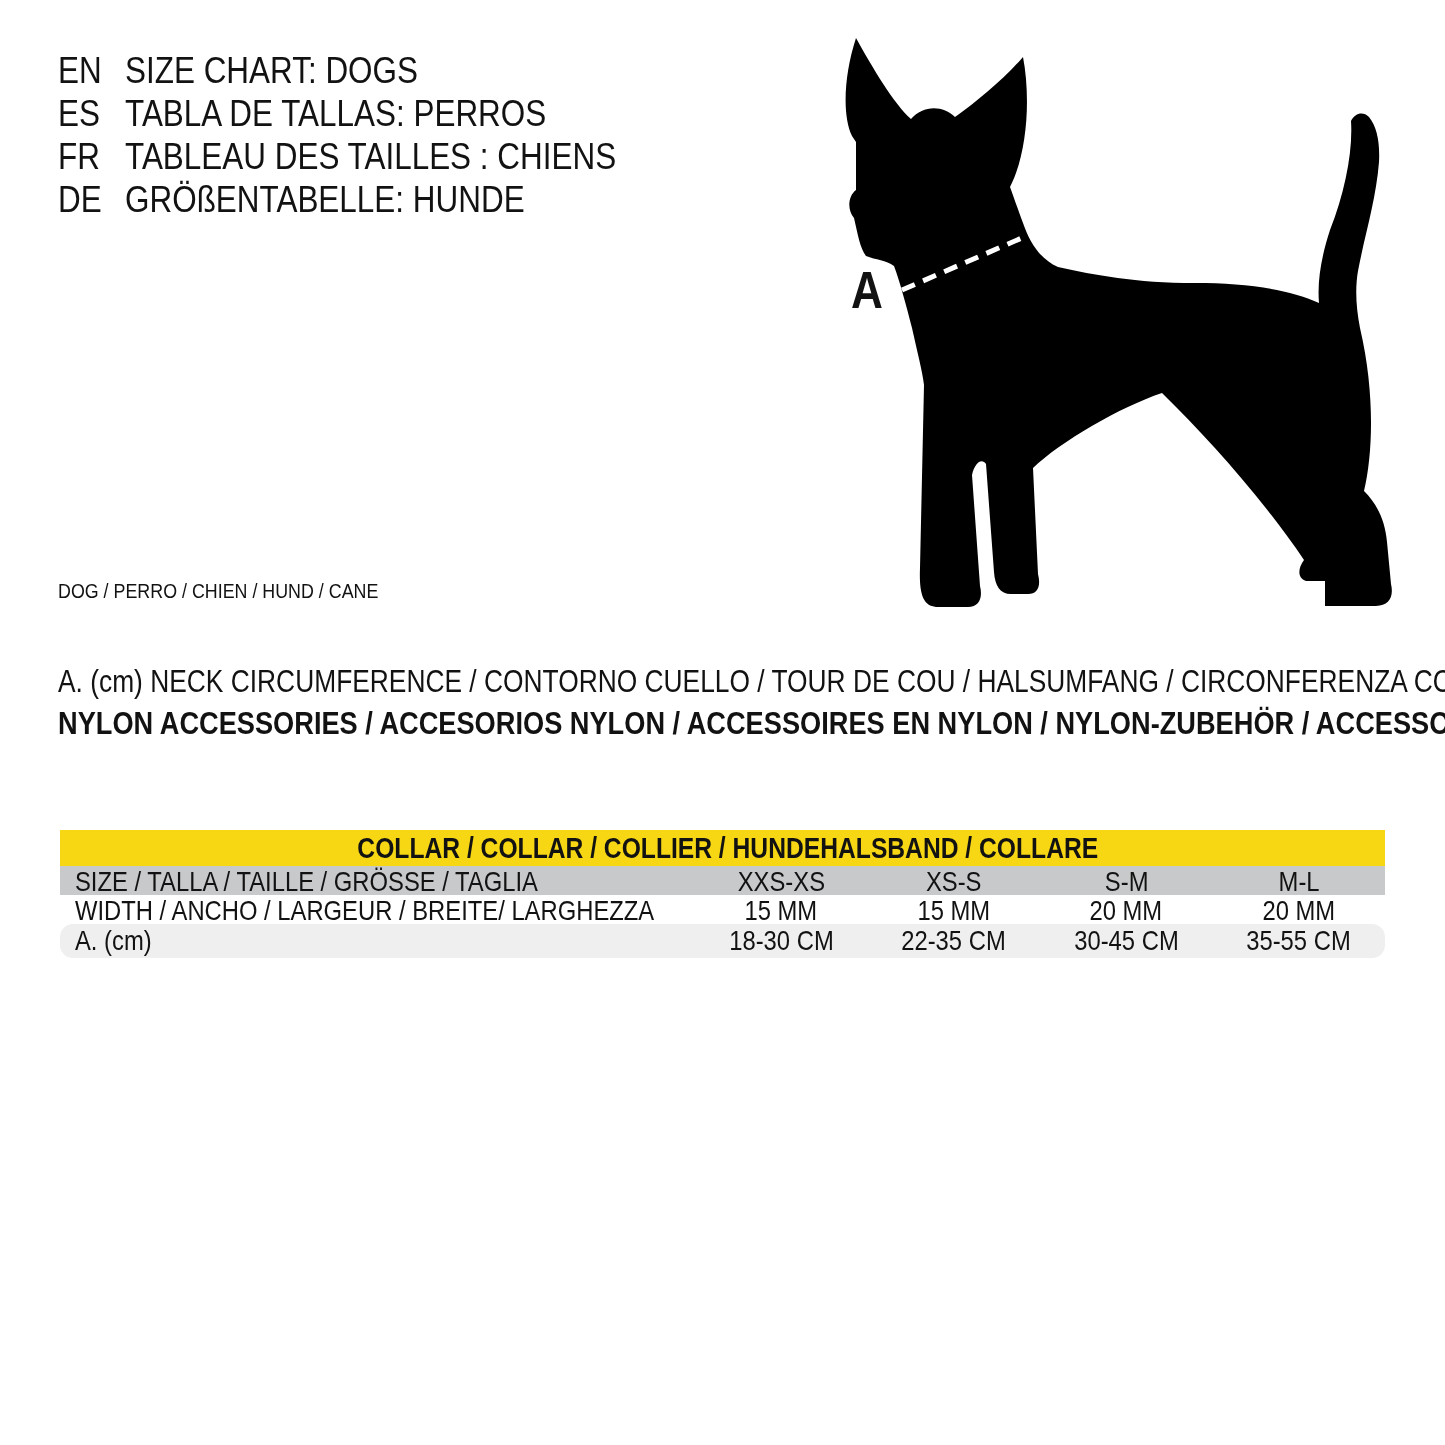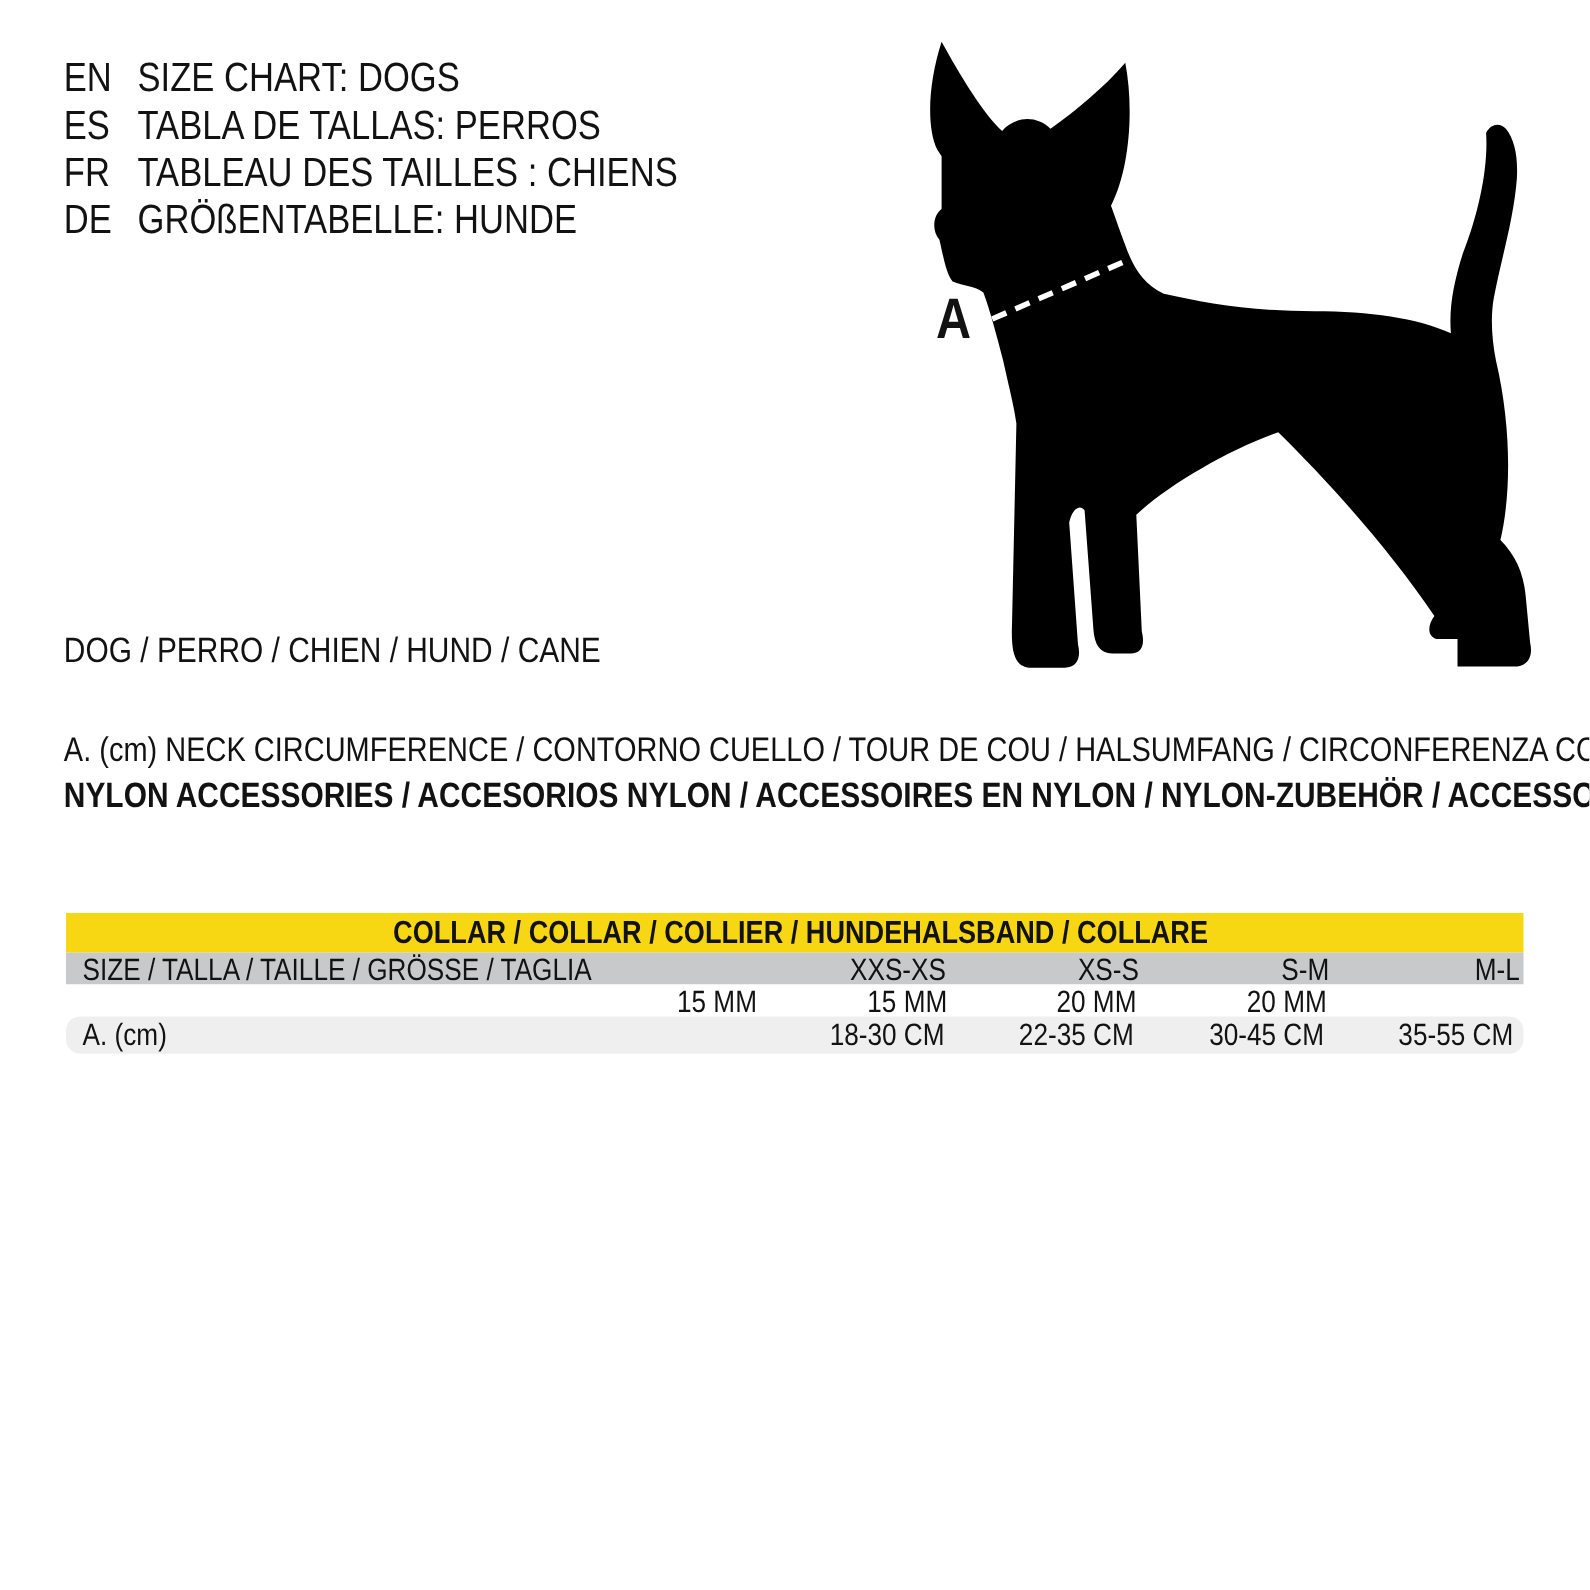--- a/index.html
+++ b/index.html
@@ -12,31 +12,31 @@
   .cxc{display:inline-block;white-space:nowrap;transform:scaleX(.85);transform-origin:50% 50%;}
 
   
   .langs{position:absolute;left:58px;top:49px;}
   .lang-row{display:flex;align-items:flex-end;height:43px;font-size:37px;}
   .lang-code{width:67px;flex:0 0 67px;}
   
   .dog-wrap{position:absolute;left:820px;top:20px;width:600px;height:620px;}
   .a-label{position:absolute;left:851px;top:266px;font-size:52px;line-height:48px;font-weight:bold;}
   
-  .caption-dog{position:absolute;left:58px;top:574px;font-size:32px;line-height:34px;text-align:center;}
+  .caption-dog{position:absolute;left:58px;top:574px;font-size:21px;line-height:34px;text-align:center;}
   .note-measure{position:absolute;left:58px;top:665px;font-size:31px;line-height:34px;}
   .note-material{position:absolute;left:58px;top:706px;font-size:32px;line-height:34px;font-weight:bold;}
   
   .size-table{position:absolute;left:60px;top:830px;width:1325px;}
   .t-head{height:36px;background:#F7D714;display:flex;align-items:center;justify-content:center;
           font-size:29px;font-weight:bold;padding-left:11px;}
   .t-row{display:grid;grid-template-columns:635px 1fr 1fr 1fr 1fr;align-items:center;height:29px;font-size:28px;}
   .t-row.last{height:34px;border-radius:13px;}
   .t-row .lbl{padding-left:15px;text-align:left;}
-  .t-row .val{text-align:right;}
+  .t-row .val{text-align:center;}
   .bg-gray{background:#C8C9CB;}
   .bg-white{background:#ffffff;}
   .bg-light{background:#EFEFF0;}
 </style>
 </head>
 <body>
 
 <div class="canvas">
 
   <div class="langs">
@@ -115,20 +115,21 @@
       <span class="cxc">COLLAR / COLLAR / COLLIER / HUNDEHALSBAND / COLLARE</span>
     </div>
     <div class="t-row bg-gray">
       <div class="lbl"><span class="cx">SIZE / TALLA / TAILLE / GRÖSSE / TAGLIA</span></div>
       <div class="val"><span class="cxc">XXS-XS</span></div>
       <div class="val"><span class="cxc">XS-S</span></div>
       <div class="val"><span class="cxc">S-M</span></div>
       <div class="val"><span class="cxc">M-L</span></div>
     </div>
     <div class="t-row bg-white">
+      <div class="lbl"><span class="cx">WIDTH / ANCHO / LARGEUR / BREITE/ LARGHEZZA</span></div>
       <div class="val"><span class="cxc">15 MM</span></div>
       <div class="val"><span class="cxc">15 MM</span></div>
       <div class="val"><span class="cxc">20 MM</span></div>
       <div class="val"><span class="cxc">20 MM</span></div>
     </div>
     <div class="t-row last bg-light">
       <div class="lbl"><span class="cx">A. (cm)</span></div>
       <div class="val"><span class="cxc">18-30 CM</span></div>
       <div class="val"><span class="cxc">22-35 CM</span></div>
       <div class="val"><span class="cxc">30-45 CM</span></div>

